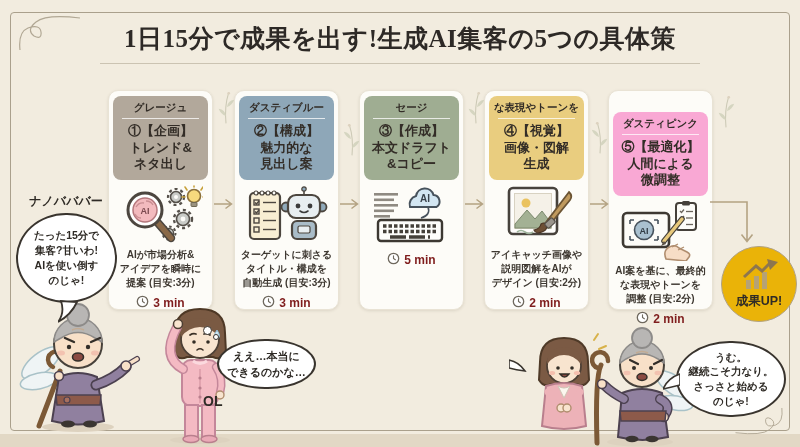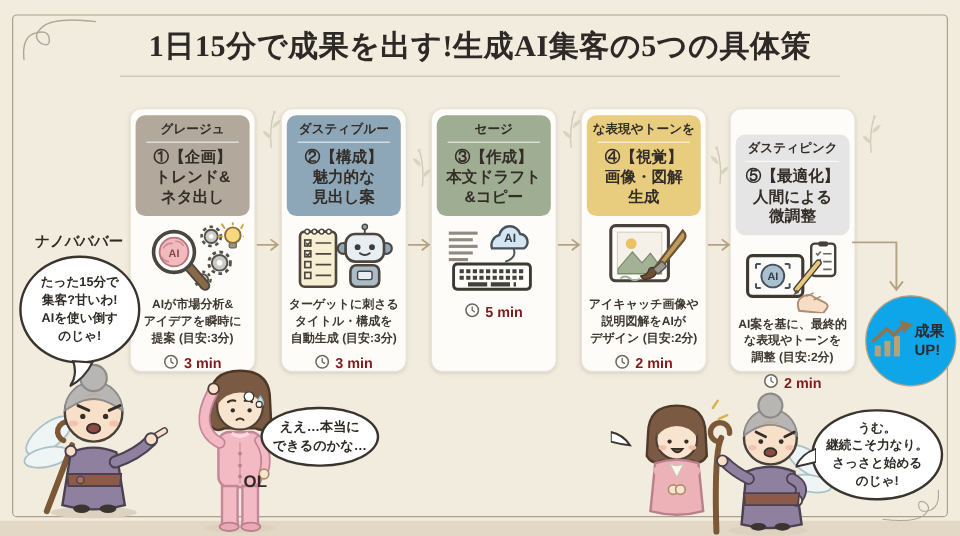--- a/index.html
+++ b/index.html
@@ -14,21 +14,21 @@
   .card{position:absolute;top:90px;width:105px;height:220px;background:#fdfcf8;border:1px solid #e9e3d5;border-radius:10px;box-shadow:0 1px 3px rgba(120,110,90,.18)}
   .card-header{margin:5px 4px 0;border-radius:8px;padding:3px 1px 7px;text-align:center;color:#332d27}
   .color-name{font-size:10.5px;font-weight:700;padding:2px 0 3px}
   .header-rule{height:1px;background:rgba(255,255,255,.75);margin:0 8px 4px}
   .step-title{font-size:13px;font-weight:700;line-height:1.28;white-space:pre-line}
   .step-icon{height:64px;display:flex;align-items:center;justify-content:center;margin-top:3px}
   .step-desc{font-size:10px;font-weight:700;color:#3e3831;text-align:center;line-height:1.4;white-space:pre-line;margin-top:1px}
   .step-time{display:flex;align-items:center;justify-content:center;gap:4px;margin-top:5px;font-size:12px;font-weight:700;color:#7f1d1d}
   .gap-arrow{position:absolute;top:197px}
   .l-arrow{position:absolute;left:709px;top:196px}
-  .result-circle{position:absolute;left:721px;top:246px;width:76px;height:76px;background:#0ea5e9;border:1.5px solid #b0a286;border-radius:50%;display:flex;flex-direction:row;align-items:center;justify-content:center}
+  .result-circle{position:absolute;left:721px;top:246px;width:76px;height:76px;background:#eab308;border:1.5px solid #b0a286;border-radius:50%;display:flex;flex-direction:column;align-items:center;justify-content:center}
   .result-label{font-size:12.5px;font-weight:700;color:#2f2b26;margin-top:-1px}
   .bubble{position:absolute;background:#fff;border:2px solid #39342e;font-weight:700;display:flex;align-items:center;justify-content:center;text-align:center;white-space:pre-line;z-index:5}
   #bubble-fairy1{left:16px;top:213px;width:101px;height:90px;border-radius:50px/45px;font-size:10.5px;line-height:1.42}
   #bubble-ol{left:217px;top:339px;width:99px;height:50px;border-radius:50px/26px;font-size:11px;line-height:1.5}
   #bubble-supporter{left:419px;top:338px;width:96px;height:58px;border-radius:48px/30px;font-size:10.5px;line-height:1.42}
   #bubble-fairy2{left:676px;top:341px;width:110px;height:76px;border-radius:55px/39px;font-size:10.5px;line-height:1.4}
   .char{position:absolute;z-index:2}
   .char-label{position:absolute;font-weight:700;color:#2e2a25;z-index:4}
   #label-fairy{left:18px;top:193px;width:96px;text-align:center;font-size:12px}
   #label-ol{left:203px;top:393px;font-size:14px}
@@ -247,21 +247,21 @@
     <div class="step-time">
       <span><svg width="13" height="13" viewBox="0 0 14 14">
             <circle cx="7" cy="7" r="5.6" fill="#fff" stroke="#6f695e" stroke-width="1.4"></circle>
             <path d="M7 4v3l2 1.4" fill="none" stroke="#6f695e" stroke-width="1.2" stroke-linecap="round"></path>
           </svg></span>
       <span>2 min</span>
     </div>
   </div>
 
   <div class="card" style="left:608px">
-    <div class="card-header" style="background-color: #e5e5e5; margin-top: 21px;">
+    <div class="card-header" style="background-color: #f9a8d4; margin-top: 21px;">
       <div class="color-name">ダスティピンク</div>
       <div class="header-rule"></div>
       <div class="step-title">⑤【最適化】
 人間による
 微調整</div>
     </div>
     <div class="step-icon">
       <svg width="82" height="60" viewBox="0 0 82 60">
         <rect x="56" y="2" width="20" height="27" rx="3" fill="#fdfcf8" stroke="#45403a" stroke-width="2"></rect>
         <rect x="62" y="0" width="8" height="4.5" rx="1.5" fill="#45403a"></rect>

